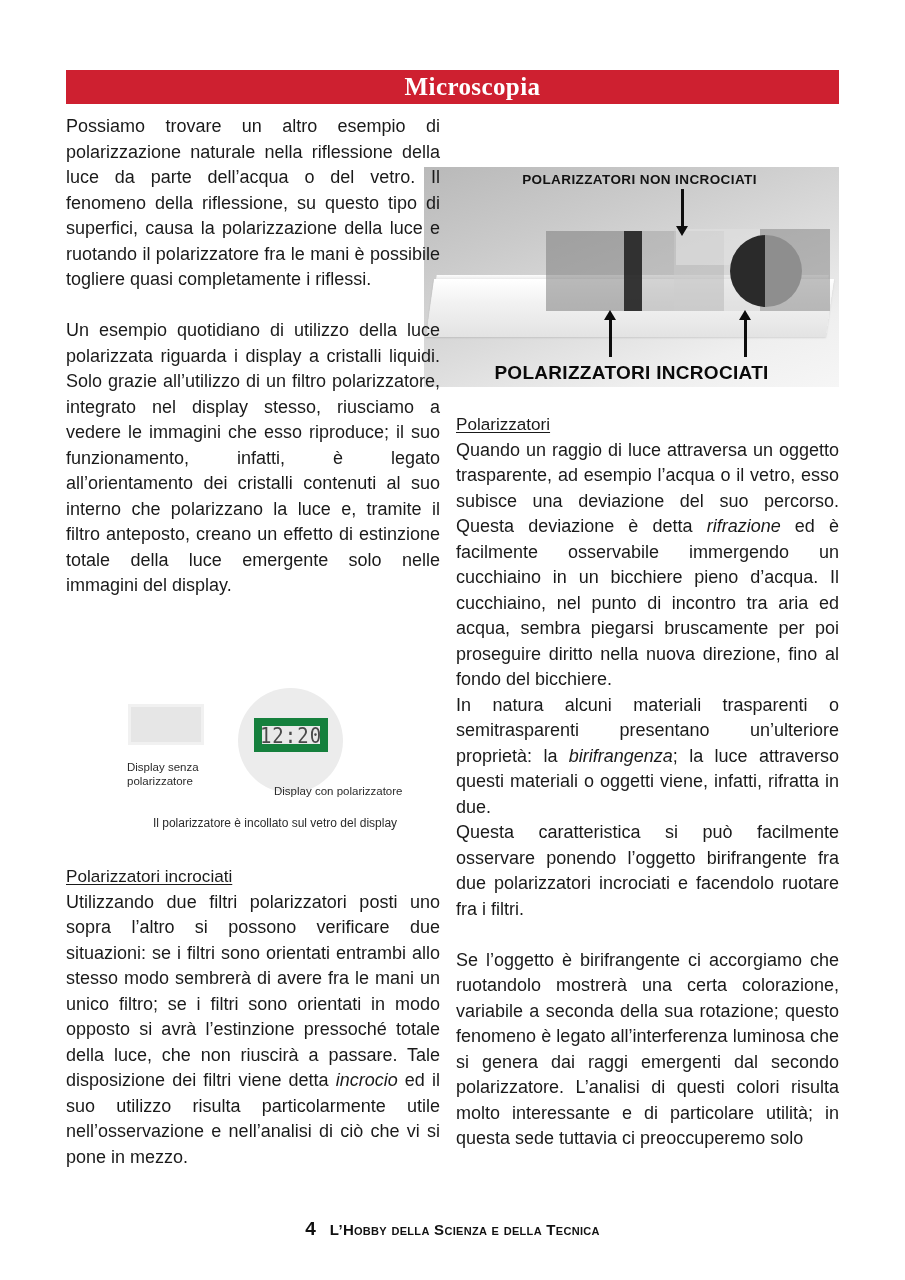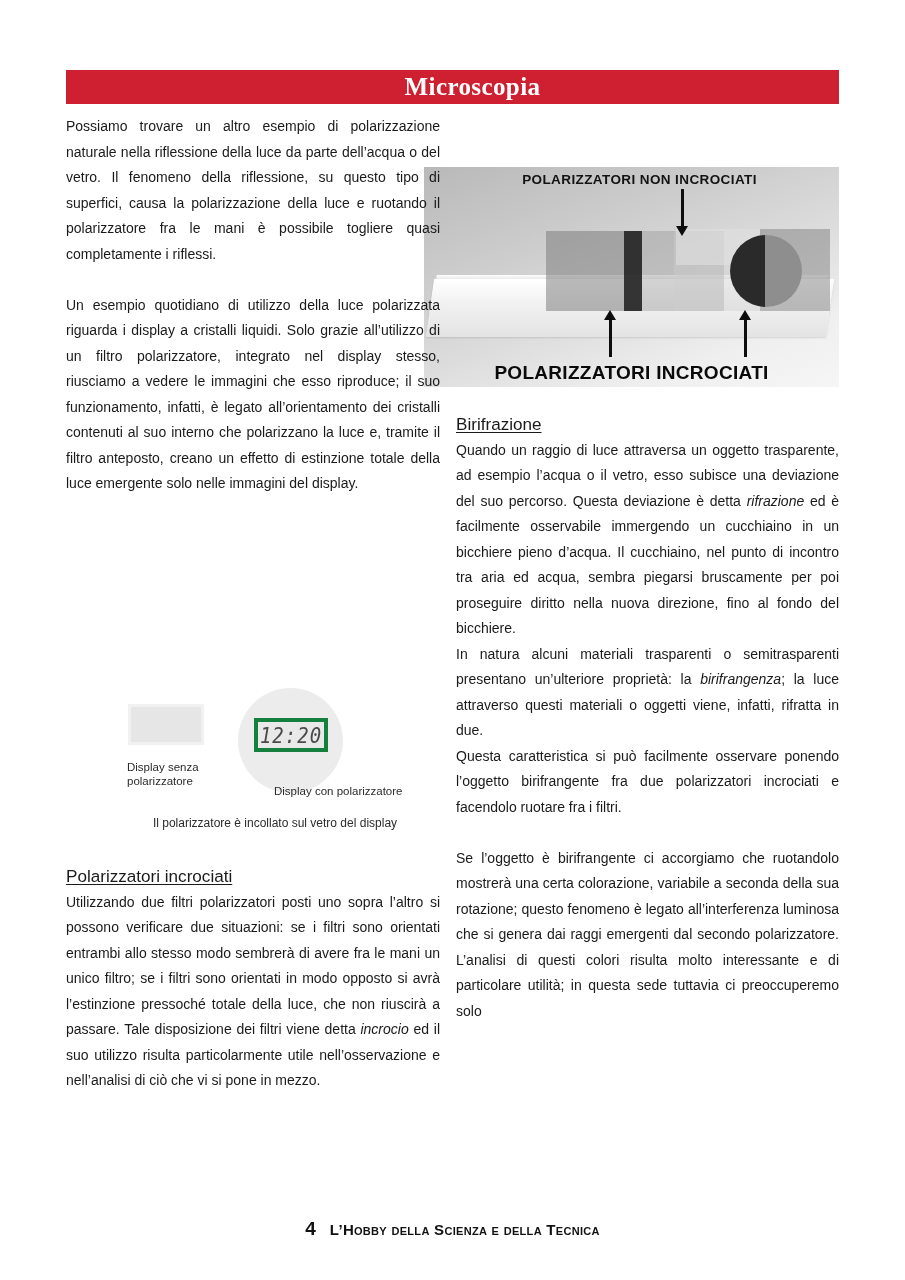--- a/index.html
+++ b/index.html
@@ -53,21 +53,21 @@
   }
   .col-right {
     position: absolute;
     left: 456px;
     top: 412px;
     width: 383px;
   }
 
   p.body-text {
     margin: 0 0 0 0;
-    font-size: 14px;
+    font-size: 18px;
     line-height: 25.5px;
     text-align: justify;
     text-justify: inter-word;
     hyphens: manual;
   }
   p.body-text + p.body-text {
     margin-top: 25.5px;
   }
   p.tight + p.tight {
     margin-top: 0;
@@ -216,27 +216,26 @@
     height: 105px;
     border-radius: 50%;
     background: #ececec;
   }
   .lcd-box {
     position: absolute;
     left: 16px;
     top: 30px;
     width: 74px;
     height: 34px;
-    border: 4px solid #15803d;
+    border: 8px solid #15803d;
     background: #e9e9e9;
     box-sizing: border-box;
     display: flex;
     align-items: center;
     justify-content: center;
-    font-style: italic;
   }
   .lcd-digits {
     font-family: "DejaVu Sans Mono", monospace;
     font-size: 19px;
     letter-spacing: 1px;
     color: #4a4a4a;
     transform: scaleY(1.12);
   }
   .cap {
     position: absolute;
@@ -314,21 +313,21 @@
     <div class="cap cap-right">Display con polarizzatore</div>
     <div class="cap cap-bottom">Il polarizzatore è incollato sul vetro del display</div>
   </div>
 
   <div class="col-left" style="top:864px;">
     <span class="sec-head">Polarizzatori incrociati</span>
     <p class="body-text"><span>Utilizzando due filtri polarizzatori posti uno sopra l’altro si possono verificare due situazioni: se i filtri sono orientati entrambi allo stesso modo sembrerà di avere fra le mani un unico filtro; se i filtri sono orientati in modo opposto si avrà l’estinzione pressoché totale della luce, che non riuscirà a passare. Tale disposizione dei filtri viene detta </span><em>incrocio</em><span> ed il suo utilizzo risulta particolarmente utile nell’osservazione e nell’analisi di ciò che vi si pone in mezzo.</span></p>
   </div>
 
   <div class="col-right">
-    <span class="sec-head">Birifrazione</span>
+    <span class="sec-head">Polarizzatori</span>
     <p class="body-text tight"><span>Quando un raggio di luce attraversa un oggetto trasparente, ad esempio l’acqua o il vetro, esso subisce una deviazione del suo percorso. Questa deviazione è detta </span><em>rifrazione</em><span> ed è facilmente osservabile immergendo un cucchiaino in un bicchiere pieno d’acqua. Il cucchiaino, nel punto di incontro tra aria ed acqua, sembra piegarsi bruscamente per poi proseguire diritto nella nuova direzione, fino al fondo del bicchiere.</span></p>
     <p class="body-text tight"><span>In natura alcuni materiali trasparenti o semitrasparenti presentano un’ulteriore proprietà: la </span><em>birifrangenza</em><span>; la luce attraverso questi materiali o oggetti viene, infatti, rifratta in due.</span></p>
     <p class="body-text tight">Questa caratteristica si può facilmente osservare ponendo l’oggetto birifrangente fra due polarizzatori incrociati e facendolo ruotare fra i filtri.</p>
     <p class="body-text">Se l’oggetto è birifrangente ci accorgiamo che ruotandolo mostrerà una certa colorazione, variabile a seconda della sua rotazione; questo fenomeno è legato all’interferenza luminosa che si genera dai raggi emergenti dal secondo polarizzatore. L’analisi di questi colori risulta molto interessante e di particolare utilità; in questa sede tuttavia ci preoccuperemo solo</p>
   </div>
 
   <div class="footer">
     <span class="page-num">4</span>
     <span class="footer-title">L’Hobby della Scienza e della Tecnica</span>
   </div>

